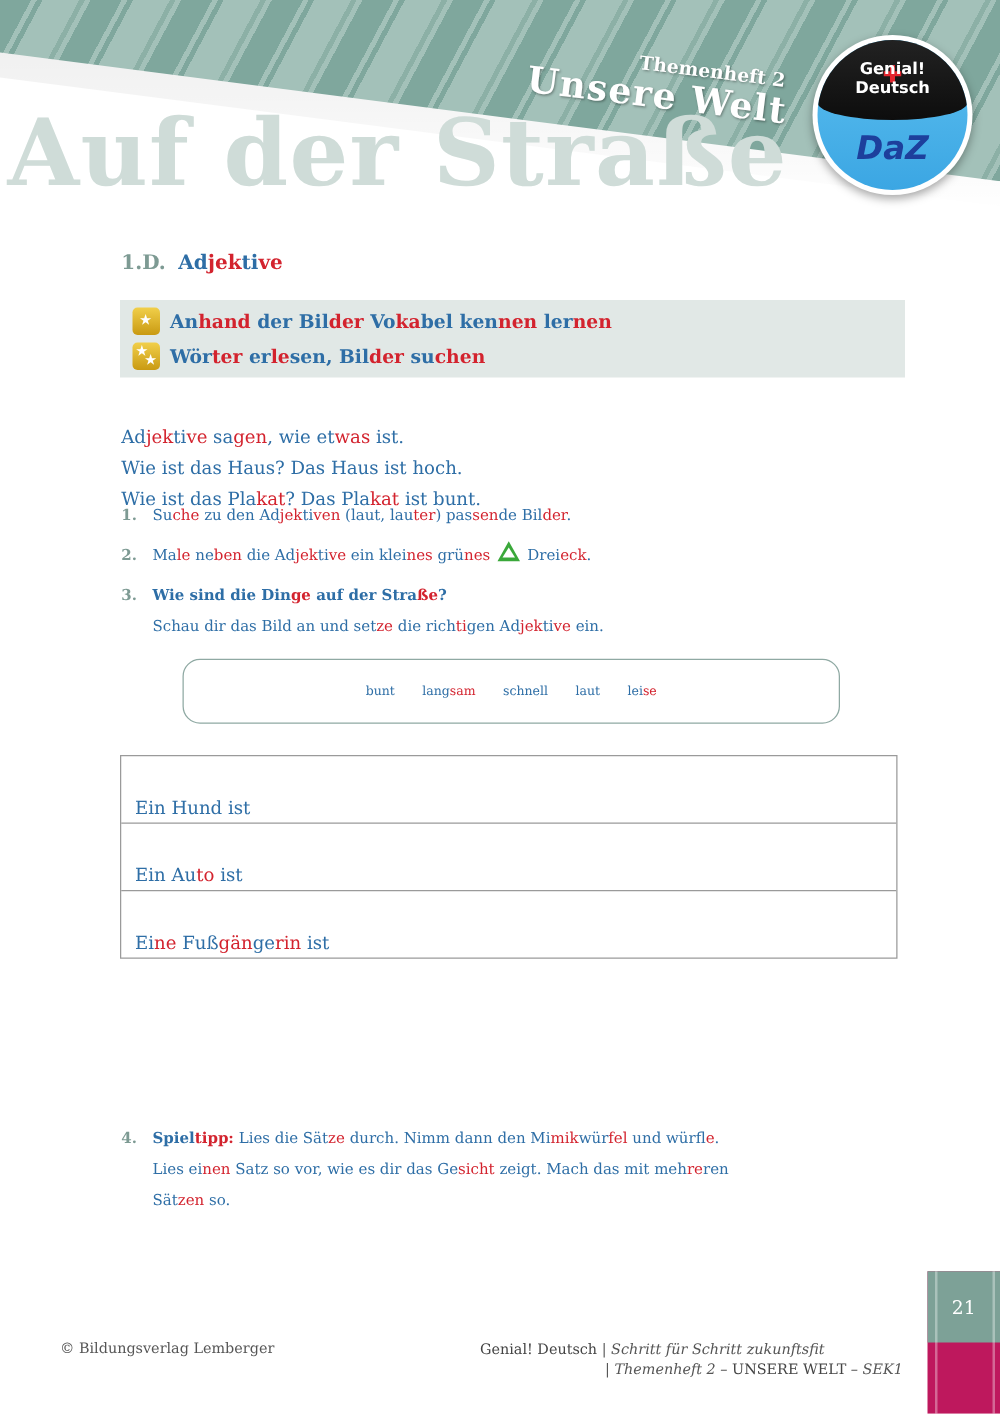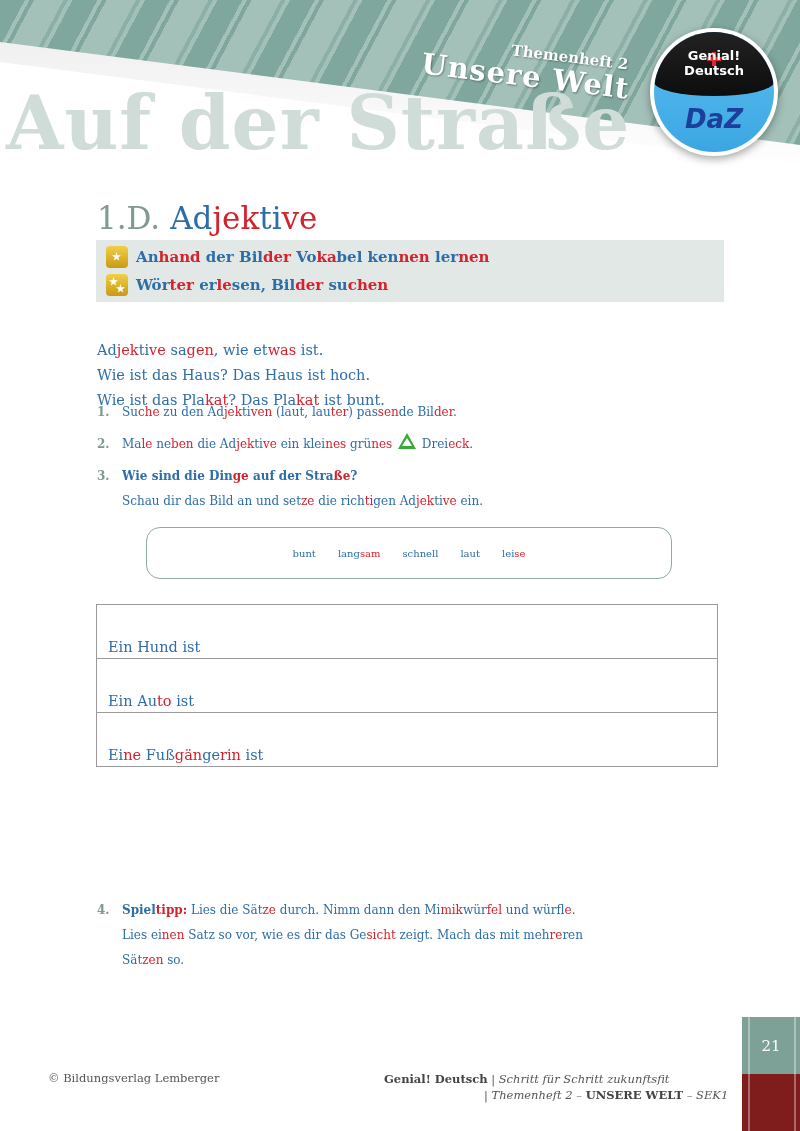--- a/index.html
+++ b/index.html
@@ -82,21 +82,21 @@
   .badge-daz {
     position:absolute; left:0; top:72px; width:120px; text-align:center;
     color:#1d3f9c; font-family:"DejaVu Sans", sans-serif; font-weight:bold;
     font-size:26px;
     font-style:italic;
   }
 
   
   .section-heading {
     position:absolute; left:97px; top:200px;
-    font-family:"DejaVu Serif", serif; font-weight:normal; font-size:31px;
+    font-family:"DejaVu Serif", serif; font-weight:bold; font-size:16px;
     white-space:nowrap;
   }
   .section-num { color:#7d9a93; margin-right:10px; }
 
   .goals {
     position:absolute; left:96px; top:240px; width:628px; height:62px;
     background:#e1e8e6;
   }
   .goal {
     position:absolute; left:10px; height:26px;
@@ -163,26 +163,26 @@
 
   
   .copyright {
     position:absolute; left:48px; top:1071px;
     font-family:"DejaVu Serif", serif; font-size:11.5px; color:#555;
   }
   .footer-right {
     position:absolute; left:384px; top:1071px;
     font-family:"DejaVu Serif", serif; font-size:11.5px; color:#555; line-height:16px;
   }
-  .footer-right .fb { font-weight:bold; color:#444;margin-top:20px; }
+  .footer-right .fb { font-weight:normal; color:#444;margin-top:20px; }
   .footer-right .fi { font-style:italic; }
   .footer-line2 { padding-left:100px; display:block; }
   .page-tab {
     position:absolute; left:742px; top:1017px; width:58px; height:114px;
-    background:#7f1d1d;
+    background:#be185d;
   }
   .page-tab-top {
     position:absolute; left:0; top:0; width:58px; height:57px; background:#7da197;
   }
   .page-tab-line {
     position:absolute; top:0; width:2px; height:114px; background:rgba(255,255,255,0.35);
   }
   .page-num {
     position:absolute; left:0; top:20px; width:58px; text-align:center;
     color:#fff; font-family:"DejaVu Serif", serif; font-size:15px;

